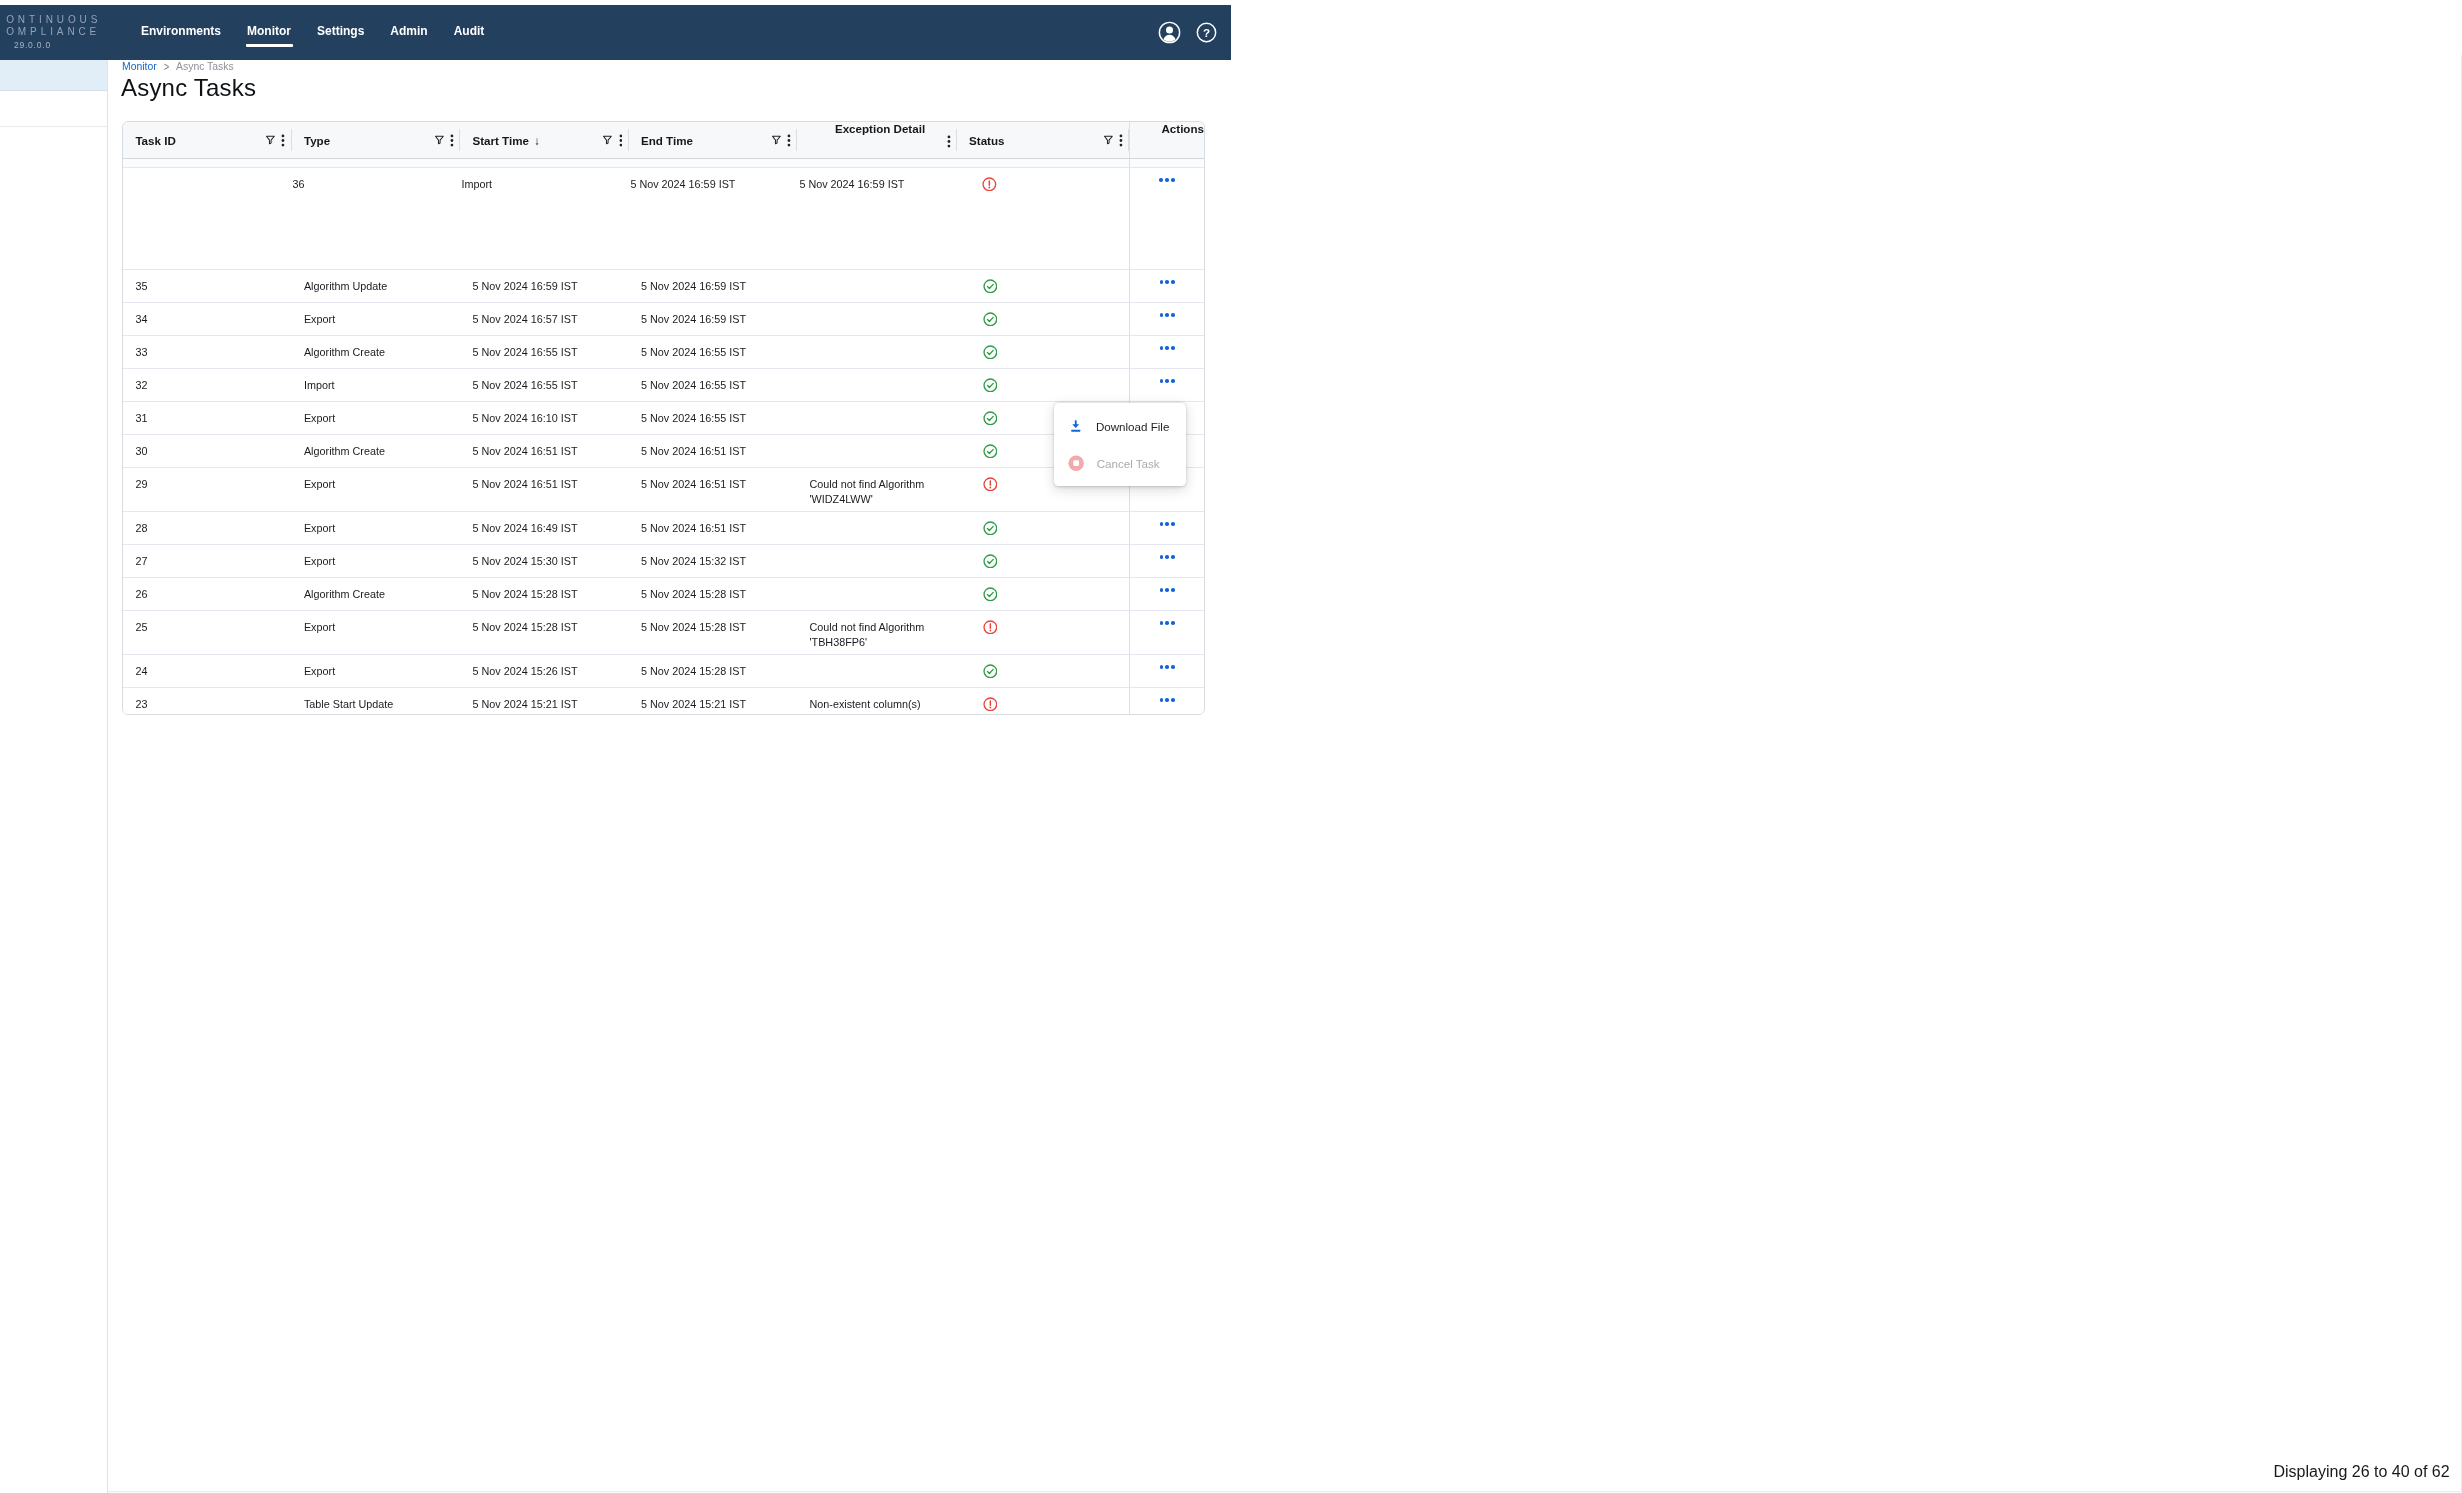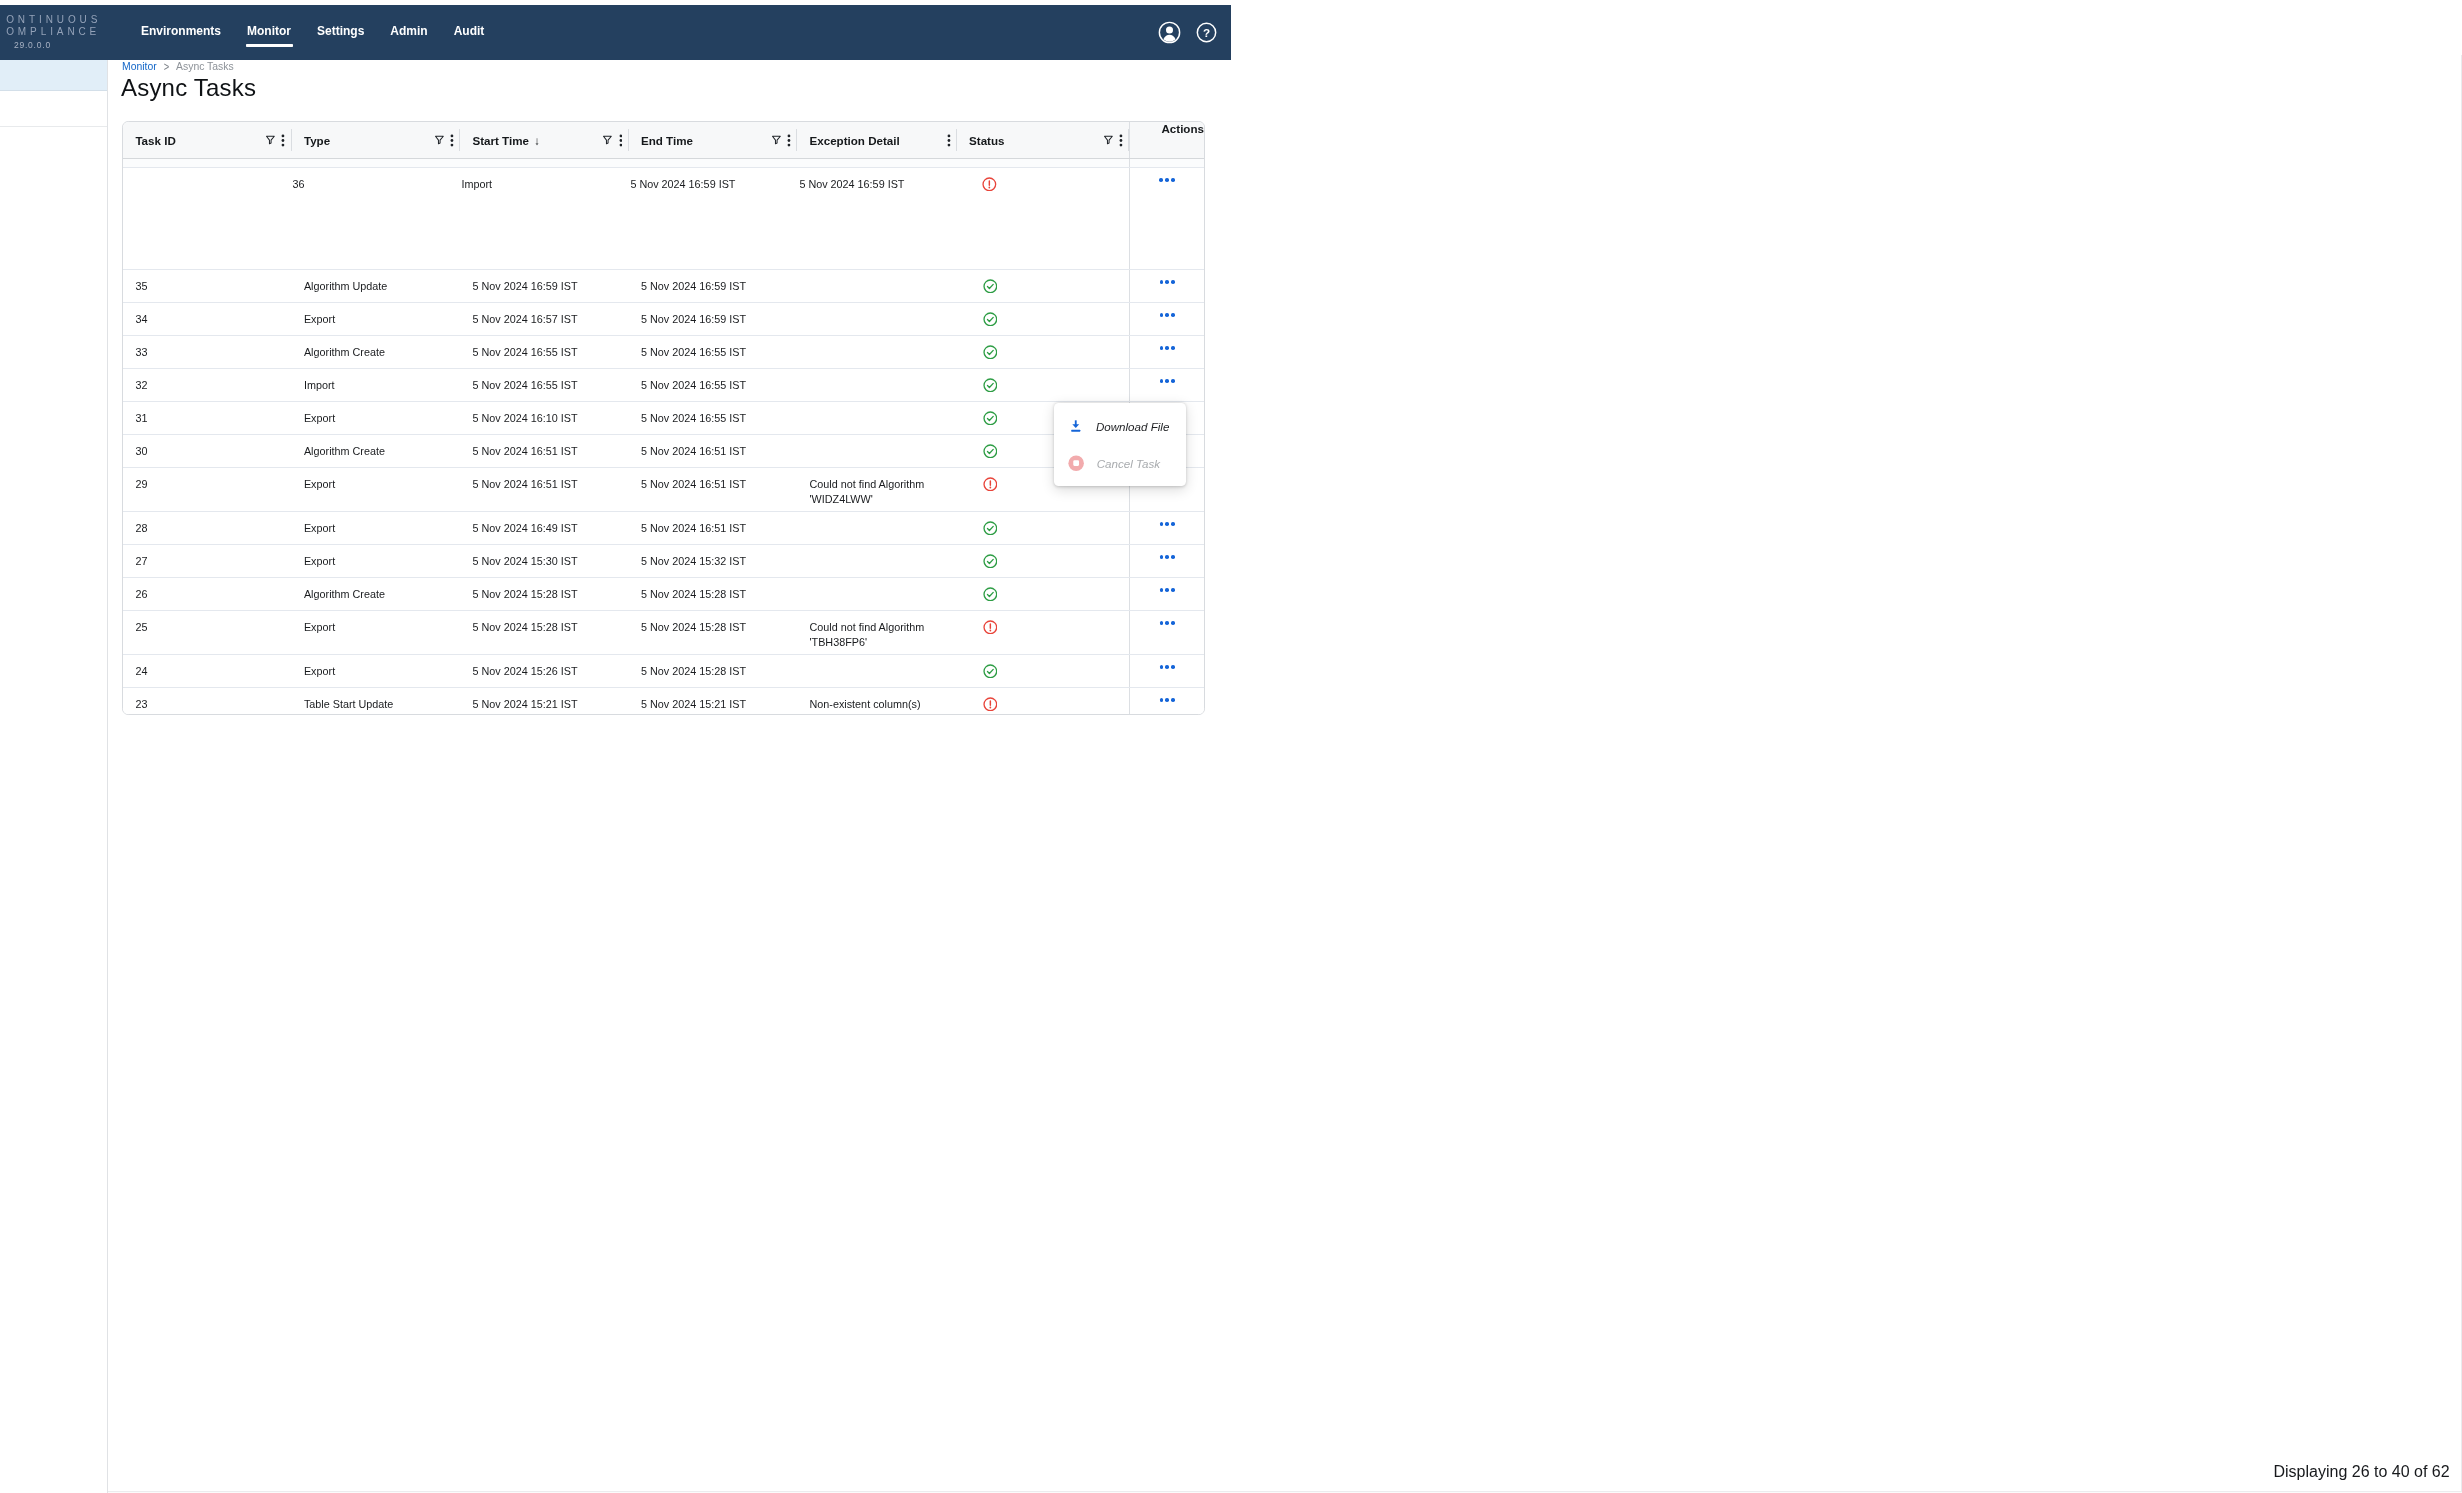--- a/index.html
+++ b/index.html
@@ -51,35 +51,35 @@
   .trow { display:flex; border-bottom:0.8px solid #e4e8ee; background:#fff; }
   .trow.sliver { height:8.5px; background:#fbfcfd; }
   .trow.std  { height:33px; }
   .trow.tall { height:44px; }
   .trow.xl   { height:102px;justify-content:flex-end; }
   .tcell { padding:9.3px 10.8px 0 12.4px; font-size:10.8px; color:#1a1c1f; line-height:14.7px; }
   .c-taskid  { width:169px; }
   .c-type    { width:169px; }
   .c-start   { width:169px; }
   .c-end     { width:169px; }
-  .c-exc     { width:160px; }
+  .c-exc     { width:160px;flex-direction:column; }
   .c-status  { width:173px; }
   .c-actions { width:75px; border-left:0.8px solid #dcdfe3; display:flex;
                justify-content:center; align-items:flex-start; padding:0; }
   .status-cell { padding-left:26px; }
   .actions-btn { background:none; border:none; cursor:pointer; margin-top:10.8px;
     display:flex; gap:2.3px; align-items:center; }
   .actions-btn i { width:3.5px; height:3.5px; border-radius:50%; background:#1565d8; display:block; }
 
   
   .context-menu { position:absolute; left:1054px; top:403px; width:132px; background:#fff;
     border-radius:4.6px; box-shadow:0 0.8px 3.1px rgba(0,0,0,.18), 0 3.9px 12.4px rgba(0,0,0,.14);
     padding:4.6px 0; z-index:60; }
   .menu-item { display:flex; align-items:center; gap:12.4px; height:37px; padding:0 10.8px 0 14px;
-    font-size:11.6px; color:#1d1f22; cursor:pointer;font-style:italic; }
+    font-size:11.6px; color:#1d1f22; cursor:pointer; }
   .menu-item.disabled { color:#a8abae; cursor:default; }
 
   
   .footer-status { position:fixed; right:12.4px; bottom:11.6px; font-size:16px; color:#17191c; }
   .window-scrollbar { position:fixed; top:55px; right:0; bottom:0; width:1.5px; background:#e9ebee; }
   .window-edge { position:fixed; left:0; right:0; bottom:0; height:2.3px;
     background:#fbfbfb; border-top:0.8px solid #ececee; }
 </style>
 </head>
 <body>

